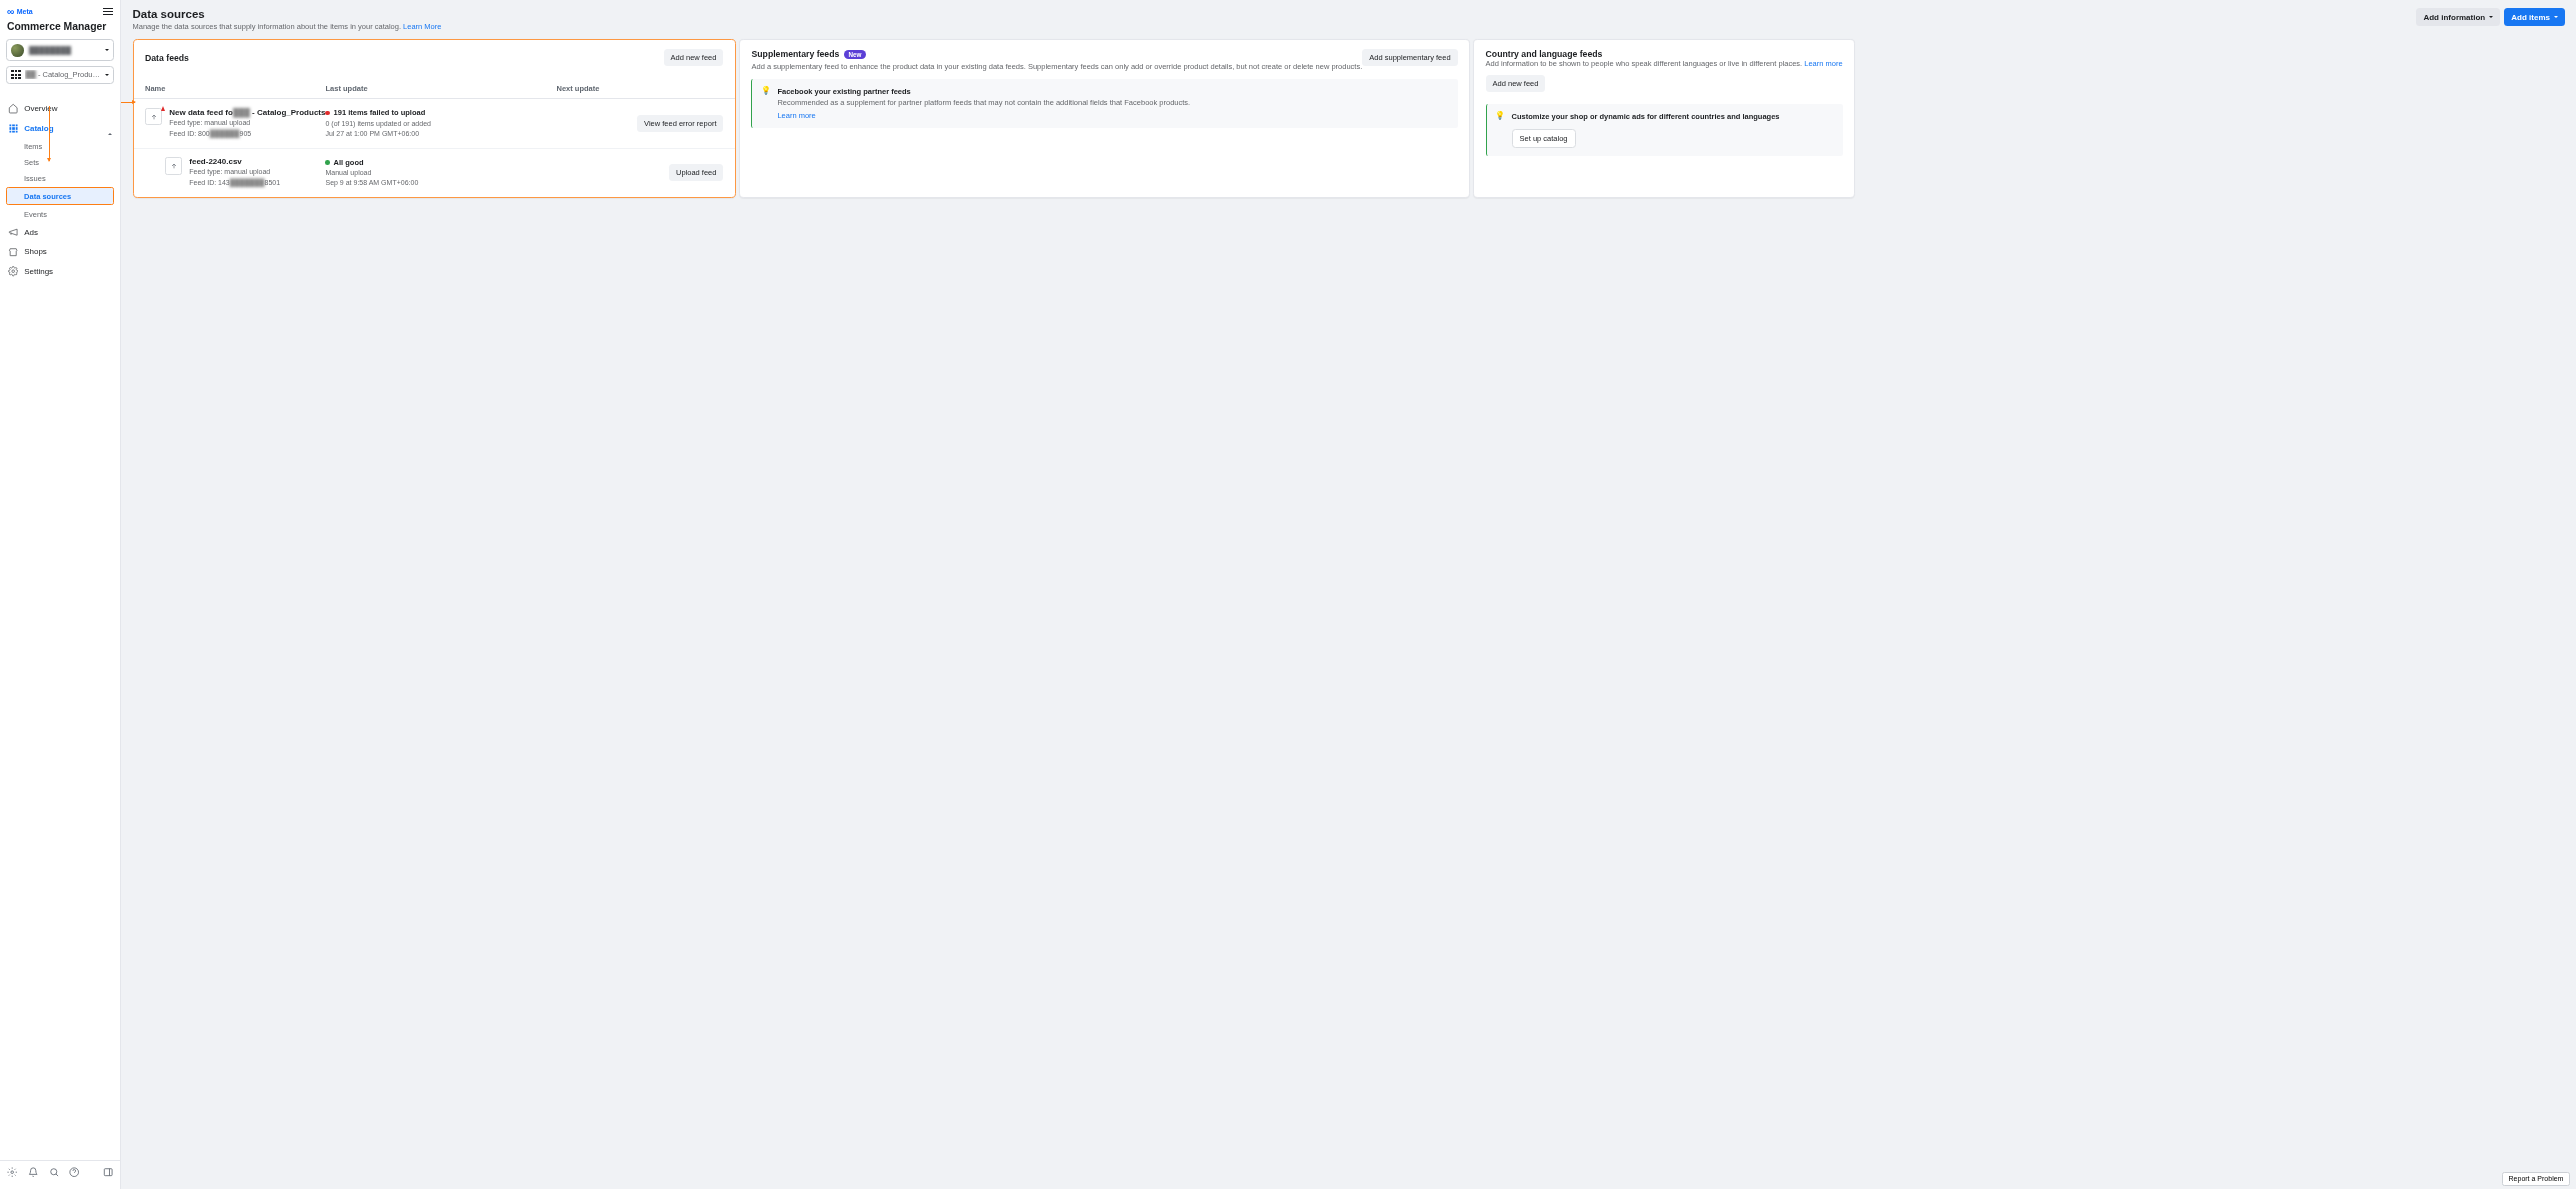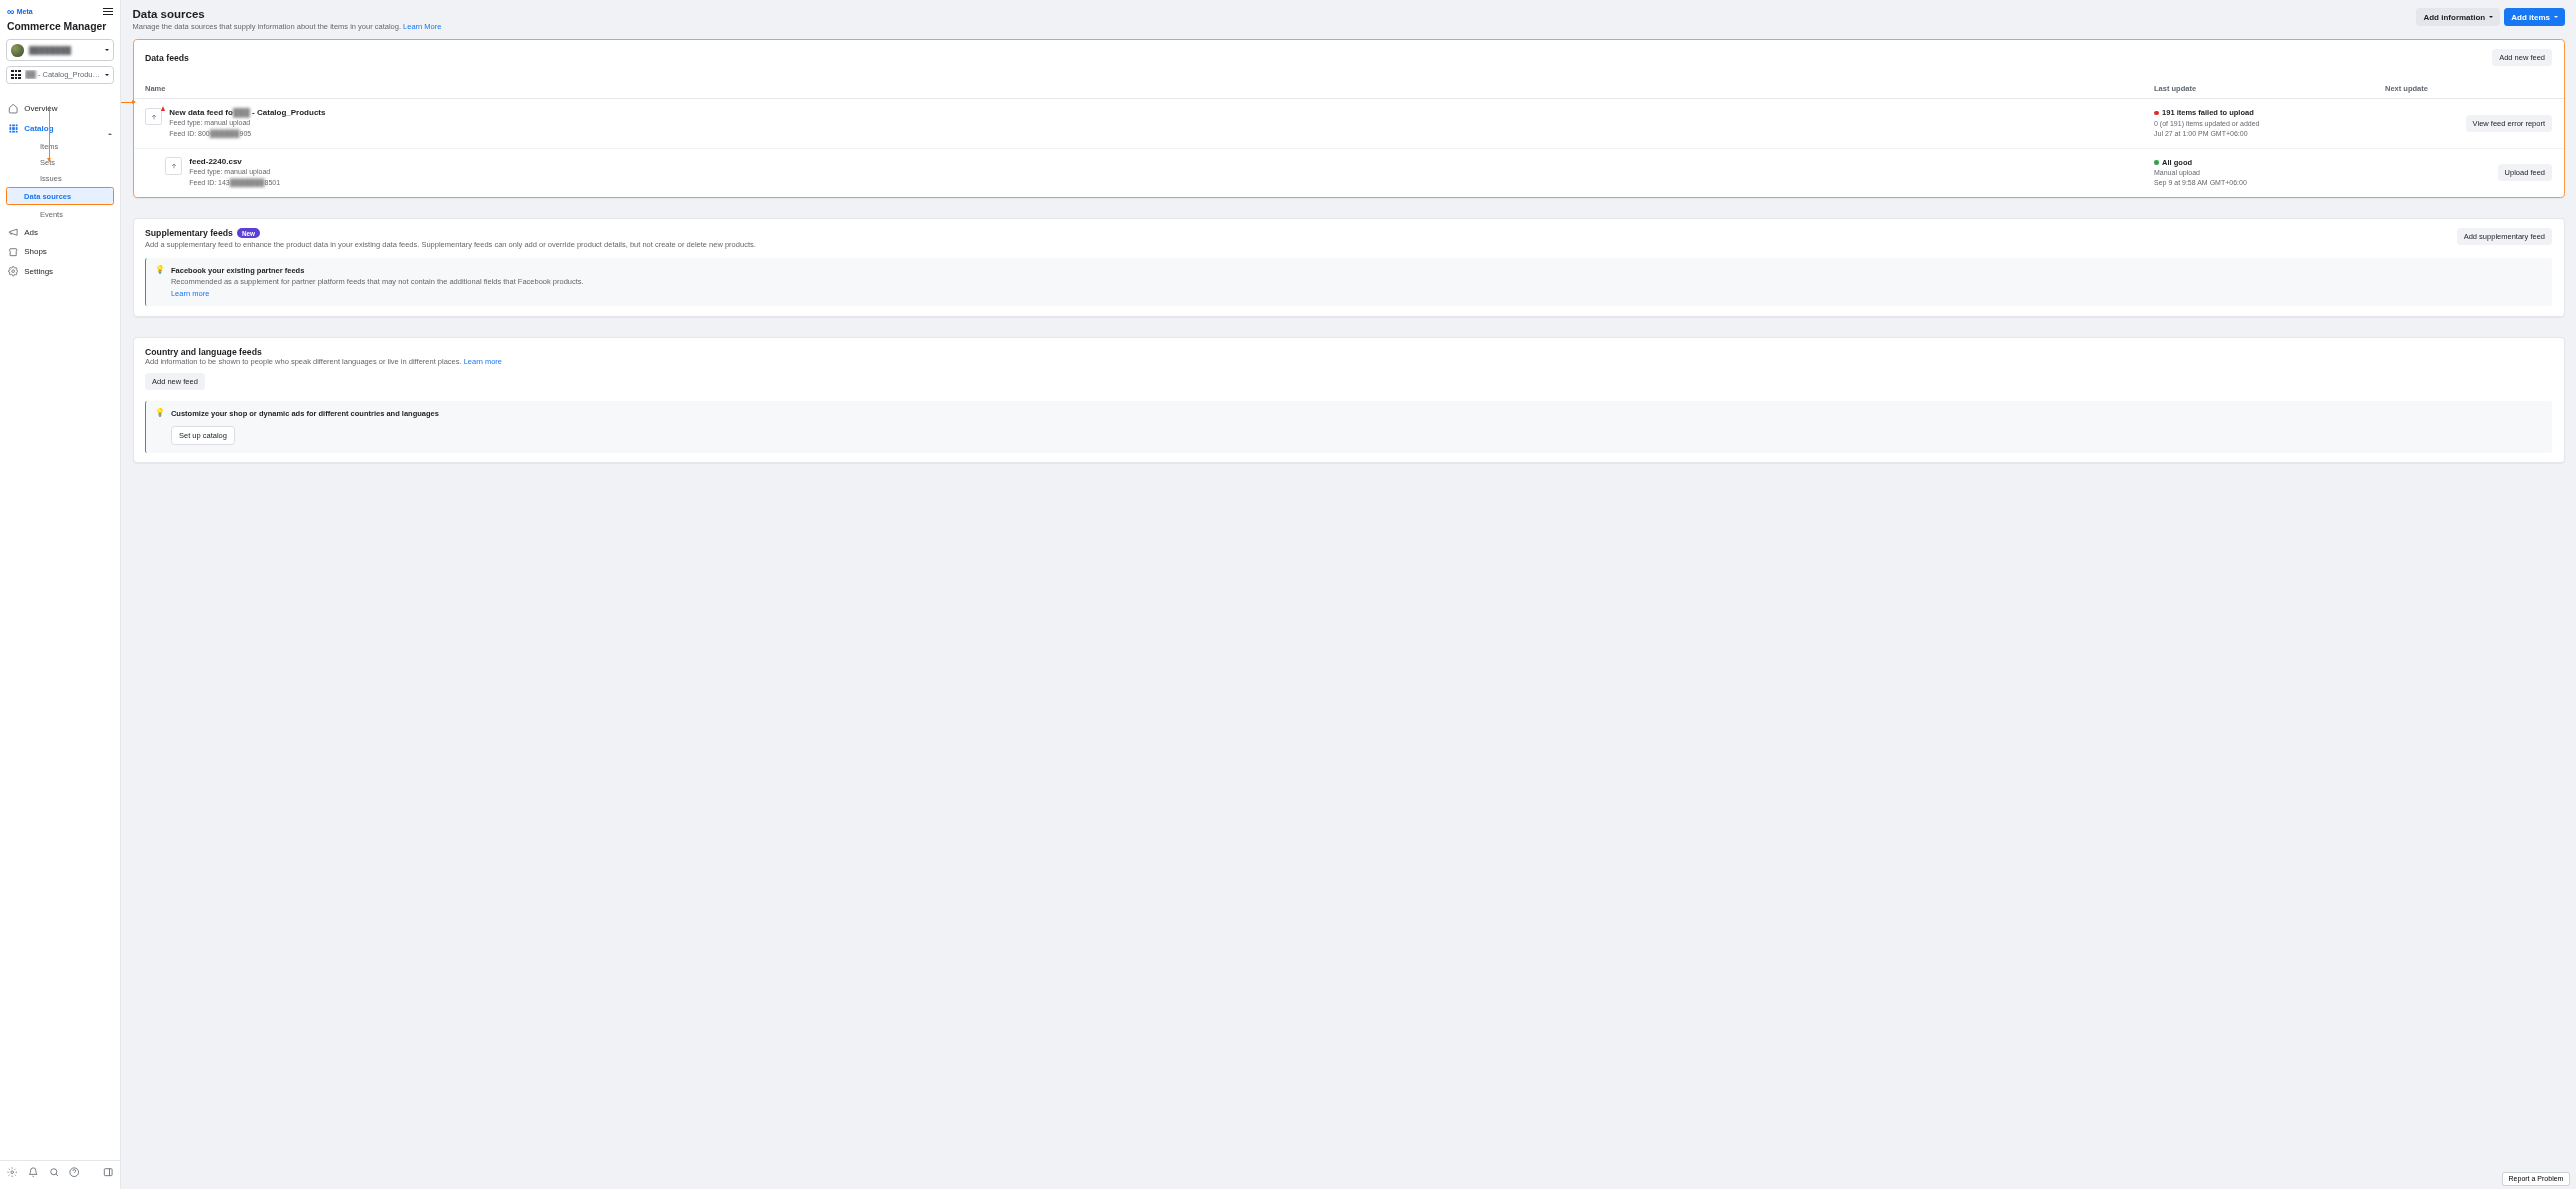--- a/index.html
+++ b/index.html
@@ -22,21 +22,21 @@
 .grid-ic span { background: #1c1e21; }
 .caret-down { width: 0; height: 0; border-left: 2.3px solid transparent; border-right: 2.3px solid transparent; border-top: 2.9px solid #1c1e21; }
 .blurbox { filter: blur(1.7px); color: #888; }
 
 .nav { margin-top: 10.4px; }
 .nav-item { display: flex; align-items: center; gap: 5.8px; padding: 4.6px 8px; cursor: pointer; font-size: 8px; color: #1c1e21; position: relative; }
 .nav-item.active { color: #1877f2; font-weight: 600; }
 .nav-item.selected { background: #e7f0fe; color: #1877f2; font-weight: 600; border-radius: 2.3px; }
 .nav-item .nv-ic { width: 10.4px; height: 10.4px; display: flex; align-items: center; justify-content: center; color: #65676b; }
 .nav-item.active .nv-ic, .nav-item.selected .nv-ic { color: #1877f2; }
-.nav-sub { padding-left: 40px; font-size: 7.5px; color: #65676b; }
+.nav-sub { padding-left: 24px; font-size: 7.5px; color: #65676b; }
 .nav-sub.nav-item { padding-top: 3.5px; padding-bottom: 3.5px; }
 .nav-sub.selected { color: #1877f2; }
 .nav .chev { margin-left: auto; transform: rotate(180deg); }
 .nav .chev-down { width: 0; height: 0; border-left: 2.3px solid transparent; border-right: 2.3px solid transparent; border-top: 2.9px solid #606770; }
 .ds-hi { border: 1.2px solid #fd7e14; border-radius: 2.3px; margin: 1.2px 5.8px; }
 
 .sb-bottom { margin-top: auto; border-top: 0.6px solid #e4e6eb; padding: 5.8px 7px; display: flex; align-items: center; gap: 10.4px; color: #606770; }
 .sb-bottom .ic { cursor: pointer; }
 .sb-bottom .right-ic { margin-left: auto; }
 
@@ -44,21 +44,21 @@
 .main-head { padding: 8px 11.5px; display: flex; align-items: flex-start; justify-content: space-between; }
 .main-head h1 { font-size: 11.5px; font-weight: 700; margin-bottom: 2.3px; }
 .main-head .desc { color: #65676b; font-size: 7.5px; }
 .main-head .desc a { color: #1877f2; text-decoration: none; }
 .head-btns { display: flex; gap: 4.6px; }
 .btn { border-radius: 3.5px; padding: 4.6px 7px; font-size: 8px; font-weight: 600; cursor: pointer; border: none; display: flex; align-items: center; gap: 3.5px; }
 .btn-secondary { background: #e4e6eb; color: #1c1e21; }
 .btn-primary { background: #1877f2; color: #fff; }
 .btn .mini-caret { border-top-color: currentColor; }
 
-.content { padding: 0 11.5px 11.5px; display: flex; flex-direction: column; gap: 20px; position: relative; }
+.content { padding: 0 11.5px 11.5px; display: flex; flex-direction: row; gap: 3px; position: relative; }
 
 .card { background: #fff; border: 0.6px solid #e4e6eb; border-radius: 4.6px; box-shadow: 0 0.6px 1.2px rgba(0,0,0,0.05); }
 .card-hi { border: 1.7px solid #fd9843; }
 .card-inner { padding: 9.2px 11.5px; }
 .card-h2 { font-size: 8.7px; font-weight: 700; }
 .card-row { display: flex; align-items: center; justify-content: space-between; }
 .table-head { display: grid; grid-template-columns: 1fr 231px 167px; padding: 8px 11.5px 5.8px; color: #606770; font-size: 7.5px; font-weight: 600; border-bottom: 0.6px solid #e4e6eb;}
 .feed-row { display: grid; grid-template-columns: 1fr 231px 167px; padding: 8px 11.5px; border-bottom: 0.6px solid #f0f2f5; align-items: center; }
 .feed-row:last-child { border-bottom: none; margin-left: 20px; }
 .feed-name-cell { display: flex; gap: 7px; align-items: flex-start; }

